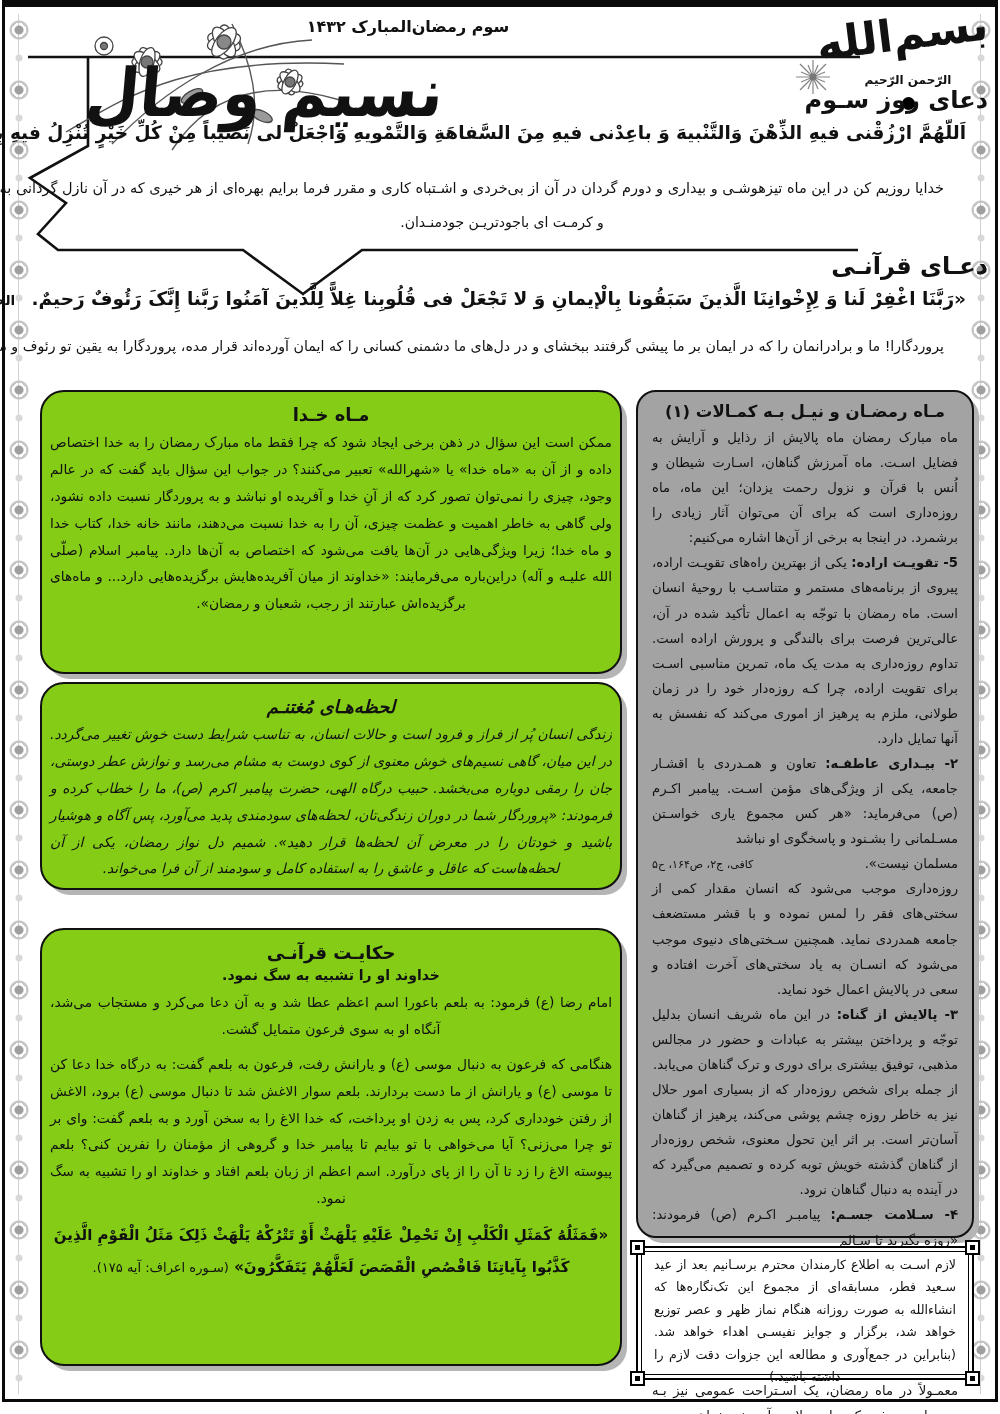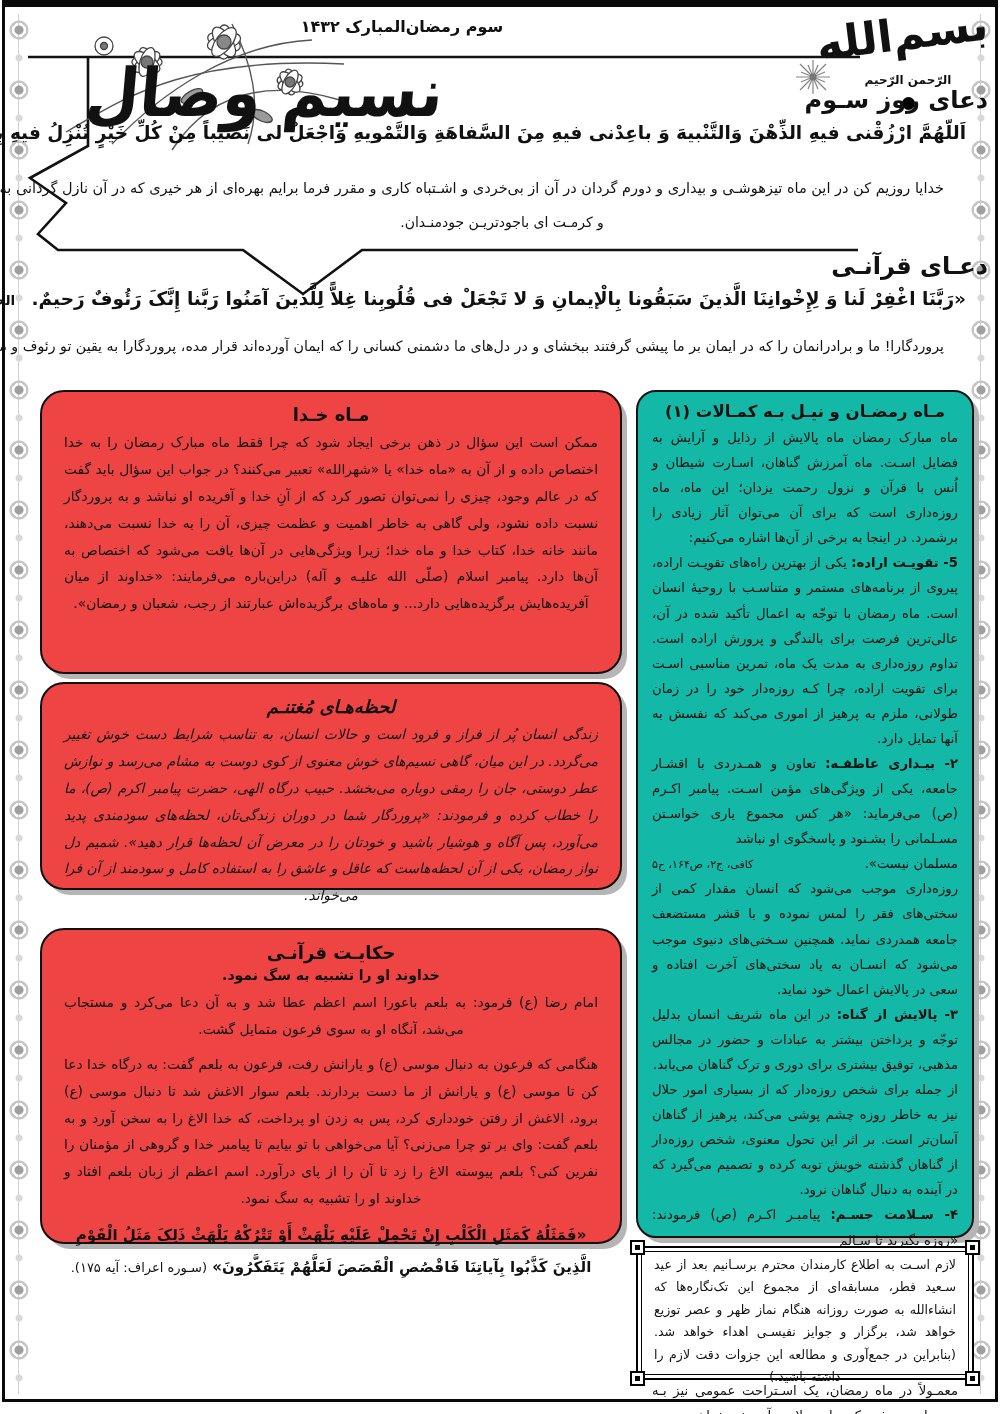--- a/index.html
+++ b/index.html
@@ -20,21 +20,21 @@
       radial-gradient(circle at 12px 44px, #d2d2d2 0 3px, rgba(0,0,0,0) 4px),
       linear-gradient(#c9c9c9, #c9c9c9);
     background-size: 24px 60px, 24px 60px, 24px 60px, 1px 100%;
     background-position: 0 0, 0 0, 0 0, 11px 0;
     background-repeat: repeat-y, repeat-y, repeat-y, no-repeat;
   }
   .side-strip.left  { left: 7px; }
   .side-strip.right { right: 7px; }
 
   .date-header {
-    position: absolute; left: 262px; top: 17px; width: 280px; text-align: center;
+    position: absolute; left: 268px; top: 17px; width: 280px; text-align: center;
     font-size: 16px; font-weight: bold; z-index: 6;
   }
   .flowers { position: absolute; left: 52px; top: 4px; z-index: 4; }
   .newsletter-title {
     position: absolute; left: 86px; top: 56px; z-index: 6;
     font-size: 62px; font-weight: bold; transform: skewX(-5deg) scaleY(1.08);
     letter-spacing: -2px; white-space: nowrap;
   }
   .burst-svg { position: absolute; left: 0; top: 0; z-index: 3; }
 
@@ -57,36 +57,36 @@
   .daily-arabic   { top: 122px; font-size: 18.5px; }
   .quranic-arabic { top: 288px; font-size: 18.5px; }
   .verse-ref { font-size: 13.5px; font-weight: bold; margin-right: 10px; }
 
   .fa-line { position: absolute; left: 60px; right: 56px; text-align: center; white-space: nowrap; z-index: 6; }
   .daily-tr1 { top: 180px; font-size: 14.5px; }
   .daily-tr2 { top: 214px; font-size: 14px; }
   .quranic-tr { top: 338px; font-size: 14.2px; }
 
   .round-box {
-    position: absolute; background: #ef4444; border: 2.5px solid #111; border-radius: 24px;
-    box-shadow: 6px 6px 0 -1px #b5b5b5; z-index: 4; padding: 12px 22px;
+    position: absolute; background: #84cc16; border: 2.5px solid #111; border-radius: 24px;
+    box-shadow: 6px 6px 0 -1px #b5b5b5; z-index: 4; padding: 12px 8px;
   }
   .box-title { text-align: center; font-weight: bold; font-size: 18px; margin-bottom: 4px; white-space: nowrap; }
   .box-text  { font-size: 13.8px; line-height: 1.95; text-align: justify; text-align-last: center; }
   .box-month    { left: 40px; width: 582px; top: 390px; height: 284px; }
   .box-moments  { left: 40px; width: 582px; top: 682px; height: 208px; font-style: italic; }
-  .box-tale     { left: 40px; width: 582px; top: 928px; height: 316px; }
+  .box-tale     { left: 40px; width: 582px; top: 928px; height: 438px; }
   .tale-subtitle { font-weight: bold; font-size: 14px; text-align: center; margin: 4px 0 6px; }
   .tale-p { margin-bottom: 8px; }
   .tale-verse { text-align: center; font-weight: bold; font-size: 15px; line-height: 2.1; margin-top: 6px; }
   .tale-verse-ref { font-weight: normal; font-size: 13px; }
 
   .article-box {
     position: absolute; left: 636px; width: 338px; top: 390px; height: 848px;
-    background:#14b8a6; border: 2.5px solid #111; border-radius: 20px;
+    background:#a3a3a3; border: 2.5px solid #111; border-radius: 20px;
     box-shadow: 6px 6px 0 -1px #b5b5b5; z-index: 4; padding: 10px 14px 8px;
   }
   .article-title { text-align: center; font-weight: bold; font-size: 16.5px; margin-bottom: 4px; white-space: nowrap; }
   .art-p { font-size: 13.2px; line-height: 1.9; text-align: justify; text-align-last: right; }
   .quote-row { display: flex; justify-content: space-between; align-items: baseline; font-size: 13.2px; line-height: 1.9; }
   .cite { font-size: 11px; white-space: nowrap; }
 
   .notice-box {
     position: absolute; left: 636px; width: 338px; top: 1246px; height: 134px;
     border: 2px solid #000; padding: 3px; z-index: 4; background: #fff;

